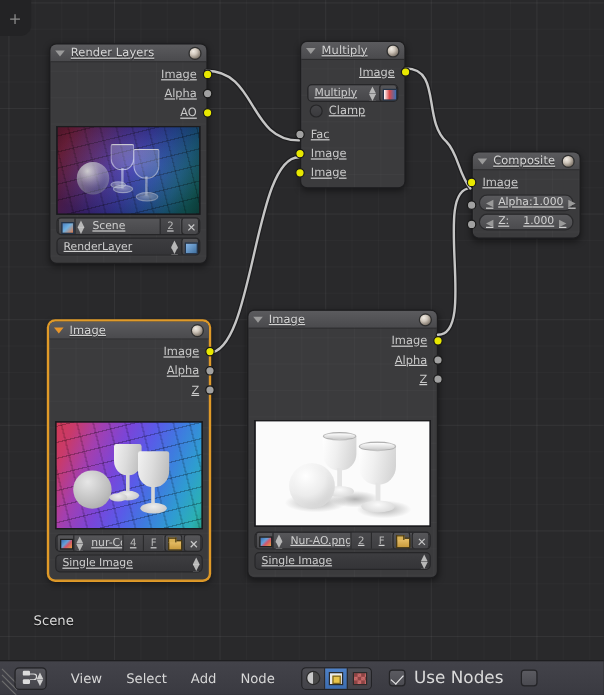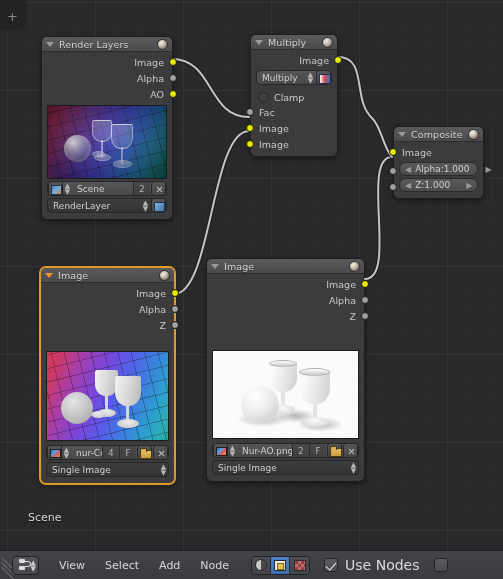--- a/index.html
+++ b/index.html
@@ -63,20 +63,21 @@
   .node {
     position: absolute;
     border-radius: 6px;
     background: #3b3b3d;
     border: 1px solid #1d1d1f;
     box-shadow: 0 2px 5px rgba(0,0,0,0.45);
     background-image:
       linear-gradient(to right, rgba(255,255,255,0.020) 1px, transparent 1px),
       linear-gradient(to bottom, rgba(255,255,255,0.020) 1px, transparent 1px);
     background-size: 22px 22px, 22px 22px;
+    text-decoration: underline;
   }
   .node.selected {
     border: 1px solid #e09a28;
     box-shadow: 0 0 0 1px #e09a28, 0 2px 5px rgba(0,0,0,0.45);
   }
   .node-header {
     position: relative;
     height: 15px;
     border-radius: 5px 5px 0 0;
     background: linear-gradient(to bottom, #5b5b5e 0%, #4a4a4d 100%);
@@ -162,24 +163,24 @@
     border-radius: 7px;
     background: linear-gradient(to bottom, #5a5a5d, #4b4b4e);
     border: 1px solid #2a2a2c;
     padding: 0 5px;
     font-size: 9px;
     color: #d2d2d2;
     margin: 2px 5px;
   }
   .vslider .arr { color: #9a9a9a; font-size: 8px; }
   .vslider .lab { margin-left: 4px; flex: 1; }
-  .vslider .val { margin-right: 16px; }
-
-  
-  .cbrow { display: flex; align-items: flex-end; padding: 0 7px; height: 16px; margin: 1px 0; }
+  .vslider .val { margin-right: 4px; }
+
+  
+  .cbrow { display: flex; align-items: flex-start; padding: 0 7px; height: 16px; margin: 1px 0; }
   .cbox {
     width: 11px; height: 11px;
     border-radius: 2px;
     background: linear-gradient(to bottom, #5a5a5d, #4b4b4e);
     border: 1px solid #262628;
     margin-right: 5px;
     position: relative; flex: none;
   }
   .cbox.checked::after {
     content: "";

